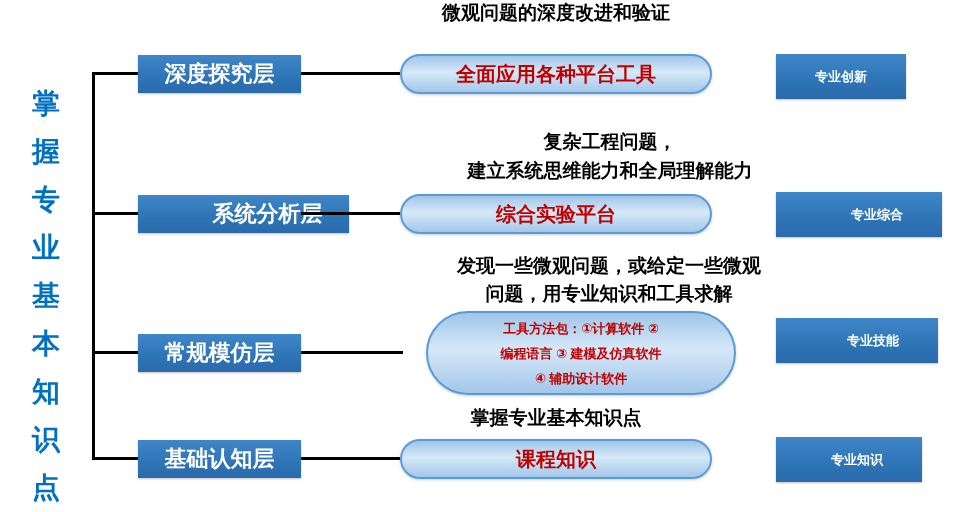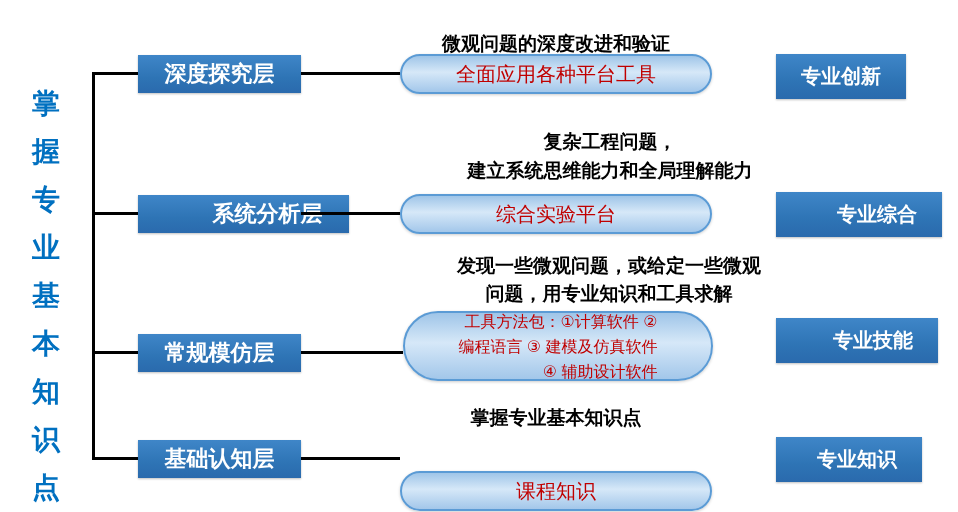--- a/index.html
+++ b/index.html
@@ -37,46 +37,46 @@
     display:flex;align-items:center;justify-content:center;
     box-shadow:0 1px 2px rgba(0,0,0,0.25);
   }
   .r1{top:55px;}.r2{top:195px;padding-left:48px;}.r3{top:334px;}.r4{top:440px;}
 
   
   .pill{
     position:absolute;left:400px;width:312px;height:40px;
     background:linear-gradient(180deg,#9fc5e8 0%,#d6e8f8 45%,#a3c7ea 100%);
     border:2px solid #5b9bd5;border-radius:24px;
-    color:#c00000;font-size:20px;font-weight:normal;
+    color:#c00000;font-size:20px;font-weight:bold;
     display:flex;align-items:center;justify-content:center;
-    text-align:right;white-space:pre-line;
+    text-align:center;white-space:pre-line;
     box-sizing:border-box;
     box-shadow:0 1px 3px rgba(0,0,0,0.2);
   }
   .p1{top:54px;}
   .p2{top:194px;}
-  .p3{top:311px;left:403px;width:310px;height:70px;border-radius:42px;font-size:16px;line-height:25px;}
-  .p4{top:439px;margin-top:32px;}
+  .p3{top:311px;left:426px;width:310px;height:84px;border-radius:42px;font-size:13px;line-height:25px;}
+  .p4{top:439px;}
 
   
   .caption{
     position:absolute;color:#000000;font-weight:bold;font-size:19px;
     text-align:center;white-space:pre-line;line-height:28px;
   }
-  .c1{left:400px;top:30px;width:312px;}
+  .c1{left:400px;top:0;width:312px;font-family:Liberation Mono, monospace;}
   .c2{left:430px;top:127px;width:360px;line-height:29px;}
   .c3{left:418px;top:252px;width:382px;}
   .c4{left:400px;top:404px;width:312px;}
 
   
   .outcome{
     position:absolute;left:776px;width:130px;height:45px;
     background:linear-gradient(180deg,#3f86c8 0%,#2e74b5 60%,#2a6aad 100%);
-    color:#ffffff;font-size:20px;font-weight:bold;
+    color:#ffffff;font-size:13px;font-weight:bold;
     display:flex;align-items:center;justify-content:center;
     box-shadow:0 1px 2px rgba(0,0,0,0.25);
   }
   .o1{top:54px;}.o2{top:192px;padding-left:36px;}.o3{top:318px;padding-left:32px;}.o4{top:437px;padding-left:16px;}
 </style>
 </head>
 <body>
 
 <div class="canvas">
 

